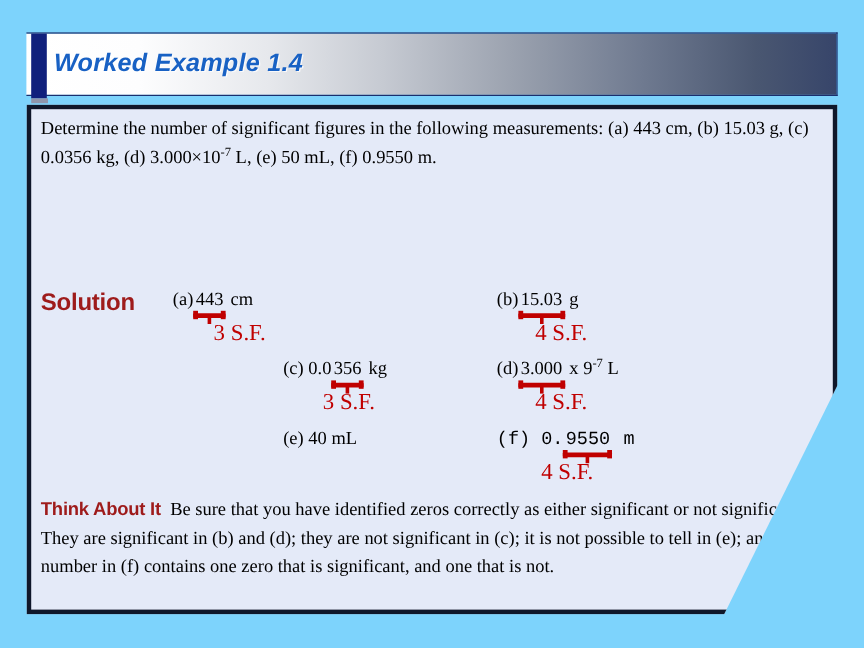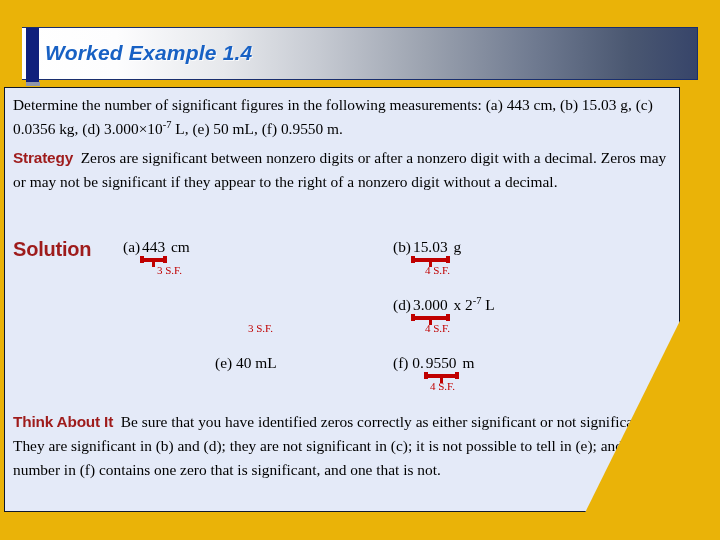--- a/index.html
+++ b/index.html
@@ -10,21 +10,21 @@
     width: 720px;
     height: 540px;
     background: #ffffff;
     font-family: "Liberation Serif", serif;
     overflow: hidden;
   }
   #slide {
     position: relative;
     width: 720px;
     height: 540px;
-    background: #eab308;
+    background: #7dd3fc;
   }
 
   
   #title-banner {
     position: absolute;
     left: 22px;
     top: 27px;
     width: 676px;
     height: 53px;
     background: linear-gradient(to right,
@@ -67,26 +67,26 @@
     font-size: 21px;
     letter-spacing: 0.2px;
     color: #1861c4;
     text-shadow: 1px 1px 0 rgba(255,255,255,0.75);
     white-space: nowrap;
   }
 
   
   #content-panel {
     position: absolute;
-    left: 4px;
+    left: 22px;
     top: 87px;
     width: 676px;
     height: 425px;
     background: #e4eaf8;
-    border: 1px solid #0f172a;
+    border: 4px solid #0f172a;
     box-sizing: border-box;
     clip-path: polygon(0 0, 100% 0, 100% 55%, 86% 100%, 0 100%);
   }
 
   .panel-inner {
     position: absolute;
     left: 0;
     top: 0;
     width: 676px;
     height: 425px;
@@ -194,21 +194,21 @@
     margin-left: -1.5px;
     top: 5px;
     width: 3px;
     height: 6px;
     background: #c00000;
   }
 
   .sf-count {
     position: absolute;
     font-family: "Liberation Serif", serif;
-    font-size: 11px;
+    font-size: 19px;
     color: #c00000;
     white-space: nowrap;
   }
 
   sup {
     font-size: 0.68em;
     vertical-align: super;
     line-height: 0;
   }
 </style>
@@ -222,55 +222,58 @@
   <div id="title-accent-shadow"></div>
   <div id="title-text">Worked Example 1.4</div>
 
   <div id="content-panel">
     <div class="panel-inner">
 
       <div class="para" id="problem-text">
         <span>Determine the number of significant figures in the following measurements: (a) 443 cm, (b) 15.03 g, (c) 0.0356 kg, (d) 3.000×10</span><sup>-7</sup><span> L, (e) 50 mL, (f) 0.9550 m.</span>
       </div>
 
-      <div class="para" id="strategy-block">
-        <span class="label-red">Strategy</span><span>&nbsp; </span><span>Zeros are significant between nonzero digits or after a nonzero digit with a decimal. Zeros may or may not be significant if they appear to the right of a nonzero digit without a decimal.</span>
-      </div>
 
       <div id="solution-label">Solution</div>
 
       <div class="sf-item" id="item-a" style="left: 118px; top: 150px; text-align: center;"><span class="sf-expr"><span>(a)</span><span class="braced">443<span class="brace">
                 <span class="lcap"></span>
                 <span class="bar"></span>
                 <span class="rcap"></span>
                 <span class="tick"></span>
               </span></span><span> cm</span></span></div>
       <div class="sf-count" id="count-a" style="left: 152px; top: 176px;">3 S.F.</div>
 
       <div class="sf-item" id="item-b" style="left: 388px; top: 150px;"><span class="sf-expr"><span>(b)</span><span class="braced">15.03<span class="brace">
                 <span class="lcap"></span>
                 <span class="bar"></span>
                 <span class="rcap"></span>
                 <span class="tick"></span>
               </span></span><span> g</span></span></div>
       <div class="sf-count" id="count-b" style="left: 420px; top: 176px;">4 S.F.</div>
 
+      <div class="sf-item" id="item-c" style="left: 210px; top: 208px;"><span class="sf-expr"><span>(c)</span><span> 0.0</span><span class="braced">356<span class="brace">
+                <span class="lcap"></span>
+                <span class="bar"></span>
+                <span class="rcap"></span>
+                <span class="tick"></span>
+              </span></span><span> kg</span></span></div>
       <div class="sf-count" id="count-c" style="left: 243px; top: 234px;">3 S.F.</div>
 
       <div class="sf-item" id="item-d" style="left: 388px; top: 208px;"><span class="sf-expr"><span>(d)</span><span class="braced">3.000<span class="brace">
                 <span class="lcap"></span>
                 <span class="bar"></span>
                 <span class="rcap"></span>
                 <span class="tick"></span>
-              </span></span><span> x 2</span><sup>-7</sup><span> L</span></span></div>
+              </span></span><span> x 9</span><sup>-7</sup><span> L</span></span></div>
       <div class="sf-count" id="count-d" style="left: 420px; top: 234px;">4 S.F.</div>
 
       <div class="sf-item" id="item-e" style="left: 210px; top: 266px;"><span class="sf-expr"><span>(e)</span><span> 40 mL</span></span></div>
 
-      <div class="sf-item" id="item-f" style="left: 388px; top: 266px;"><span class="sf-expr"><span>(f)</span><span> 0.</span><span class="braced">9550<span class="brace">
+      <div class="sf-item" id="item-f" style="left: 388px; top: 266px; font-family: Liberation Mono, monospace;"><span class="sf-expr"><span>(f)</span><span> 0.</span><span class="braced">9550<span class="brace">
                 <span class="lcap"></span>
                 <span class="bar"></span>
                 <span class="rcap"></span>
                 <span class="tick"></span>
               </span></span><span> m</span></span></div>
       <div class="sf-count" id="count-f" style="left: 425px; top: 292px;">4 S.F.</div>
 
       <div class="para" id="think-block">
         <span class="label-red">Think About It</span><span>&nbsp; </span><span>Be sure that you have identified zeros correctly as either significant or not significant. They are significant in (b) and (d); they are not significant in (c); it is not possible to tell in (e); and the number in (f) contains one zero that is significant, and one that is not.</span>
       </div>

